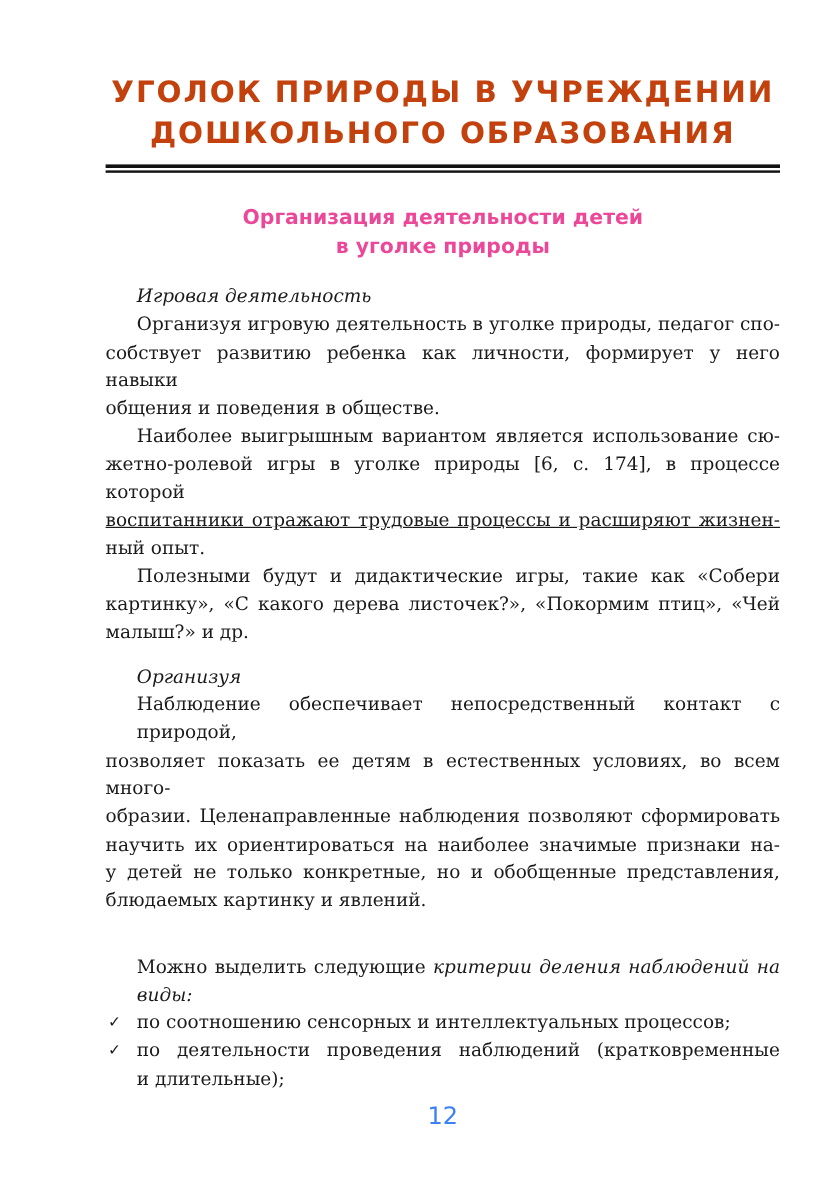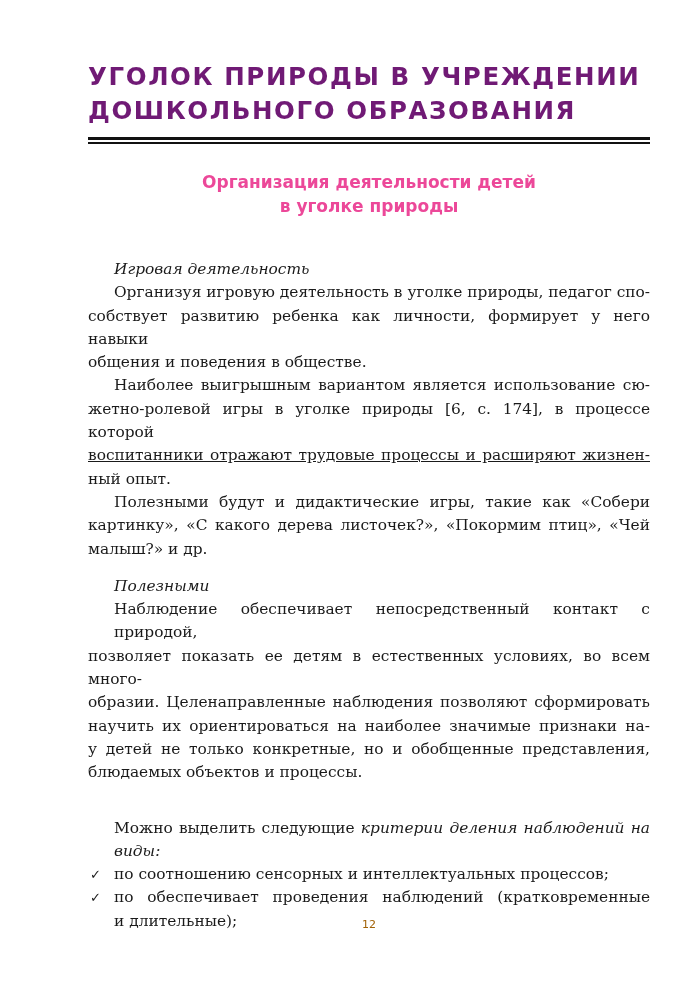--- a/index.html
+++ b/index.html
@@ -18,27 +18,27 @@
       position: absolute;
       left: 88px;
       top: 0;
       width: 562px;
     }
     .chapter-title {
       position: absolute;
       left: 0;
       top: 60px;
       width: 562px;
-      text-align: left;
+      text-align: center;
       font-family: "DejaVu Sans", sans-serif;
       font-weight: bold;
       font-size: 24.5px;
       letter-spacing: 1.6px;
       line-height: 34px;
-      color: #701a75;
+      color: #c2410c;
     }
     .rule {
       position: absolute;
       left: 0;
       top: 137px;
       width: 562px;
       height: 7px;
     }
     .rule .thick {
       position: absolute; left: 0; top: 0; width: 100%; height: 3px; background: #111;
@@ -108,22 +108,22 @@
       font-family: "DejaVu Sans", sans-serif;
       font-size: 13px;
     }
     .page-number {
       position: absolute;
       left: 0;
       top: 918px;
       width: 562px;
       text-align: center;
       font-family: "DejaVu Sans", sans-serif;
-      font-size: 11px;
-      color: #a16207;
+      font-size: 20px;
+      color: #3b82f6;
     }
   </style>
 </head>
 <body>
 
 <div class="page">
 
   <div class="chapter-title">
     <div>УГОЛОК ПРИРОДЫ В УЧРЕЖДЕНИИ</div>
     <div>ДОШКОЛЬНОГО ОБРАЗОВАНИЯ</div>
@@ -135,64 +135,64 @@
   </div>
 
   <div class="section-title">
     <div>Организация деятельности детей</div>
     <div>в уголке природы</div>
   </div>
 
   <div class="body-text">
 
 
-    <div class="subhead" style="margin-top:28px;">Игровая деятельность</div>
+    <div class="subhead" style="margin-top:6px;">Игровая деятельность</div>
 
     <div class="p">
       <span class="line" style="white-space: normal;">Организуя игровую деятельность в уголке природы, педагог спо-</span>
       <span class="line" style="white-space: normal;">собствует развитию ребенка как личности, формирует у него навыки</span>
       <span class="line last" style="white-space: normal;">общения и поведения в обществе.</span>
     </div>
 
     <div class="p">
       <span class="line" style="white-space: normal;">Наиболее выигрышным вариантом является использование сю-</span>
       <span class="line" style="white-space: normal;">жетно-ролевой игры в уголке природы [6, с. 174], в процессе которой</span>
       <span class="line" style="white-space: normal; text-decoration: underline;">воспитанники отражают трудовые процессы и расширяют жизнен-</span>
       <span class="line last" style="white-space: normal;">ный опыт.</span>
     </div>
 
     <div class="p">
       <span class="line" style="white-space: normal;">Полезными будут и дидактические игры, такие как «Собери</span>
       <span class="line" style="white-space: normal;">картинку», «С какого дерева листочек?», «Покормим птиц», «Чей</span>
       <span class="line last" style="white-space: normal;">малыш?» и др.</span>
     </div>
 
-    <div class="subhead" style="margin-top:14px;">Полезными</div>
+    <div class="subhead" style="margin-top:14px;">Организуя</div>
 
     <div class="p">
       <span class="line" style="white-space: normal;">Наблюдение обеспечивает непосредственный контакт с природой,</span>
       <span class="line" style="white-space: normal;">позволяет показать ее детям в естественных условиях, во всем много-</span>
       <span class="line" style="white-space: normal;">образии. Целенаправленные наблюдения позволяют сформировать</span>
       <span class="line" style="white-space: normal;">научить их ориентироваться на наиболее значимые признаки на-</span>
       <span class="line" style="white-space: normal;">у детей не только конкретные, но и обобщенные представления,</span>
-      <span class="line last" style="white-space: normal;">блюдаемых объектов и процессы.</span>
+      <span class="line last" style="white-space: normal;">блюдаемых картинку и явлений.</span>
     </div>
 
     <div class="p">
       <span class="line last" style="white-space: normal; margin-top: 32px;"><span>Можно выделить следующие </span><span class="em">критерии деления наблюдений на виды:</span></span>
     </div>
 
     <ul class="list">
       <li>
         <span class="check">✓</span>
         <span class="line last" style="white-space: normal;">по соотношению сенсорных и интеллектуальных процессов;</span>
       </li>
       <li>
         <span class="check">✓</span>
-        <span class="line" style="white-space: normal;">по обеспечивает проведения наблюдений (кратковременные</span>
+        <span class="line" style="white-space: normal;">по деятельности проведения наблюдений (кратковременные</span>
         <span class="line last" style="white-space: normal;">и длительные);</span>
       </li>
 
     </ul>
   </div>
 
   <div class="page-number">12</div>
 </div>
 
 </body></html>

